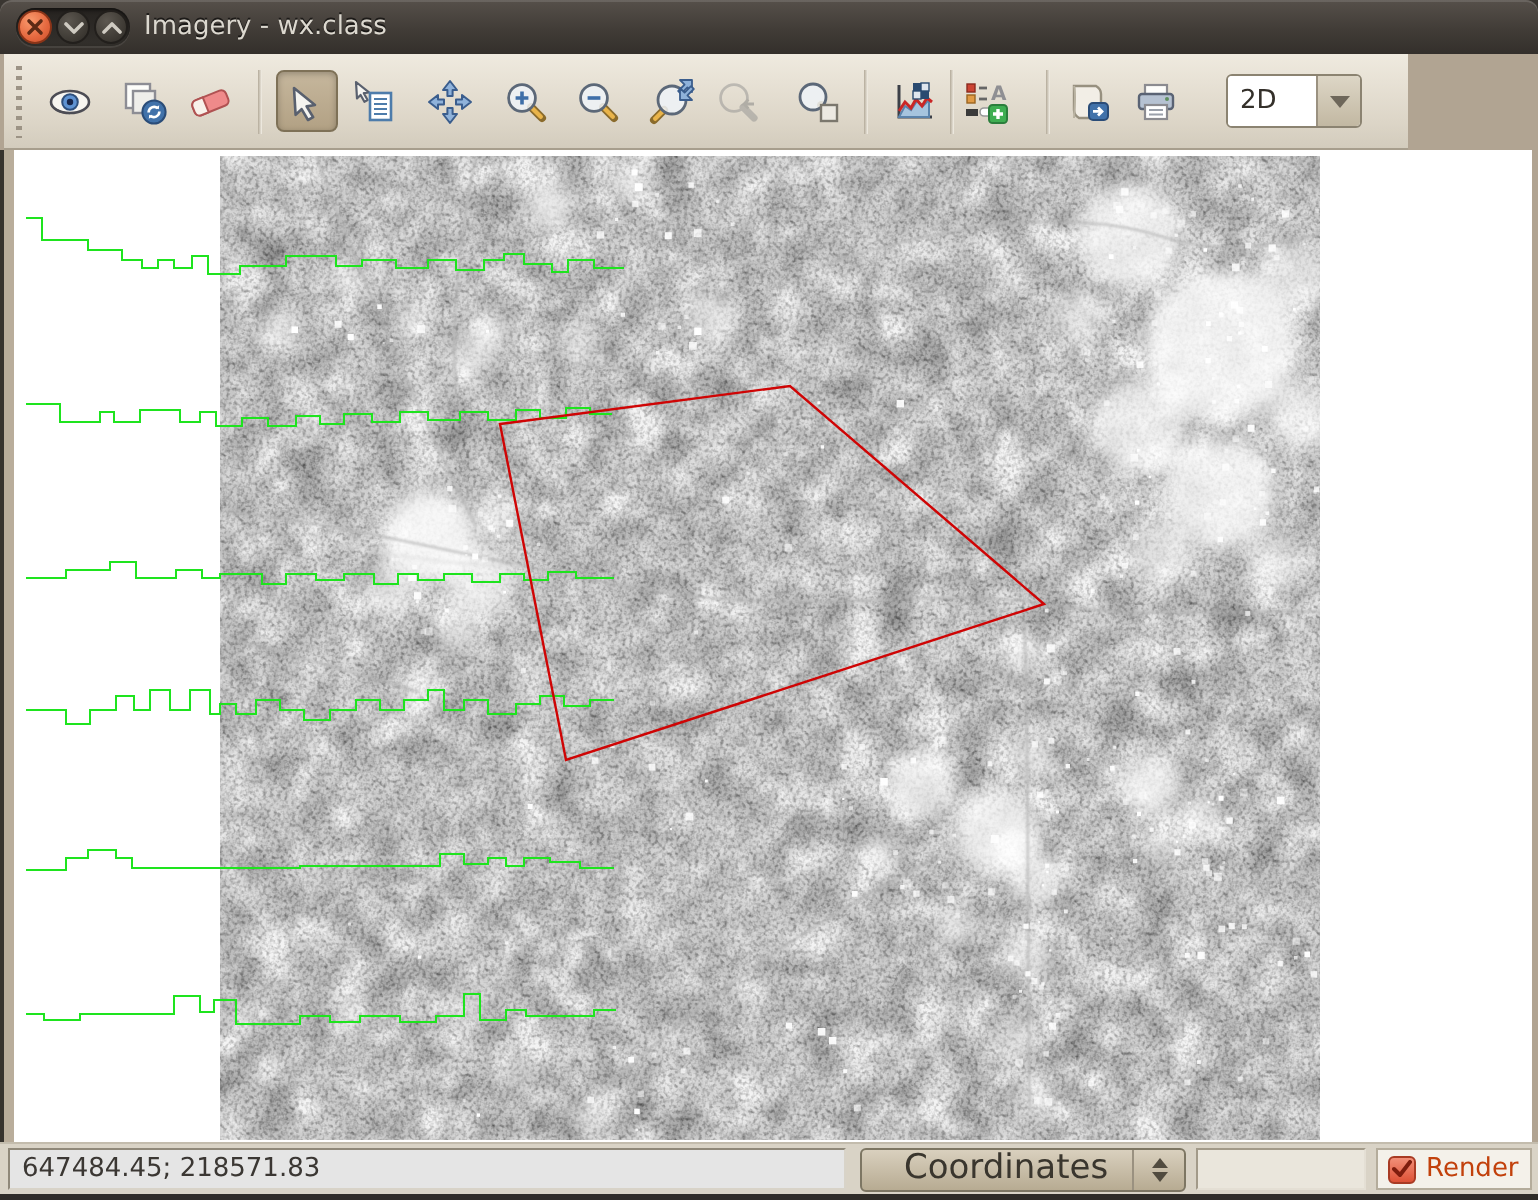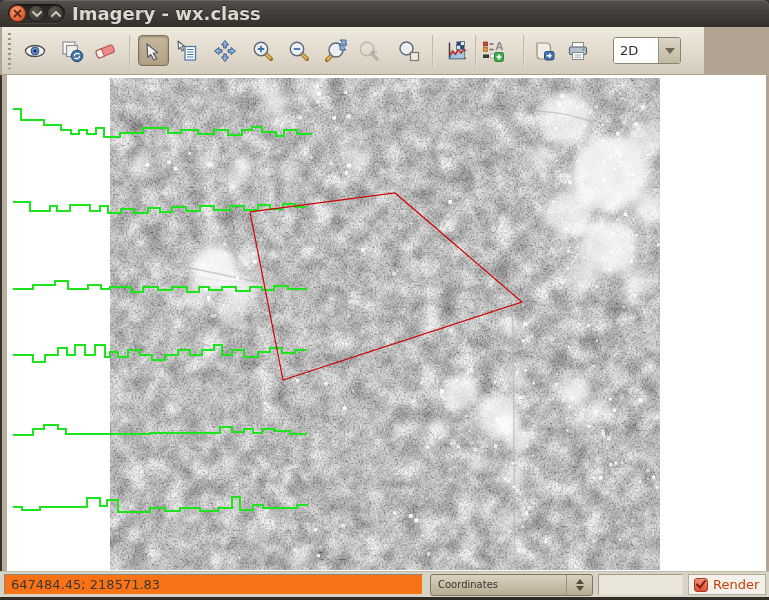--- a/index.html
+++ b/index.html
@@ -23,21 +23,21 @@
     box-shadow:inset 0 1px 2px rgba(0,0,0,.6),0 1px 0 rgba(255,255,255,.08);
   }
   .winbtn{position:absolute;top:1px;width:17px;height:17px;border-radius:50%;
     display:flex;align-items:center;justify-content:center;cursor:default;}
   .winbtn.close{left:1px;background:radial-gradient(circle at 35% 30%,#fa9a6d,#e4673e 60%,#c9502c);border:1px solid #8a3418;box-sizing:border-box;}
   .winbtn.minimize{left:20px;}
   .winbtn.maximize{left:39px;}
   .winbtn.dark{background:radial-gradient(circle at 35% 30%,#5c5750,#3e3a34 65%,#2e2b27);border:1px solid #221f1c;box-sizing:border-box;}
   .win-title{
     left:72px;top:0;height:27px;line-height:27px;
-    color:#dcd8cf;font-size:18px;font-weight:bold;
+    color:#dcd8cf;font-size:13px;font-weight:normal;
     text-shadow:0 -1px 0 rgba(0,0,0,.6);
   }
 
   
   .toolbar-row{left:0;top:27px;width:769px;height:48px;background:#b1a492;}
   .toolbar-panel{
     left:2px;top:0;width:702px;height:48px;
     background:linear-gradient(#efeadf,#ddd6c8 70%,#d3ccbd);
     border-bottom:1px solid #a79e8d;box-sizing:border-box;
   }
@@ -71,29 +71,29 @@
   .canvas-row{left:0;top:75px;width:769px;height:496px;background:#b9ad9b;}
   .frame-left{left:0;top:0;width:2px;height:496px;background:#37332e;}
   .map-canvas{left:7px;top:0;width:759px;height:496px;background:#ffffff;}
   .right-edge{left:766px;top:0;width:3px;height:496px;background:#b1a492;}
   .satellite{left:103px;top:3px;width:550px;height:492px;background:#0b0b0b;overflow:hidden;}
   .overlay{left:0;top:0;width:759px;height:496px;pointer-events:none;}
 
   
   .statusbar{left:0;top:571px;width:769px;height:26px;background:#d9d3c6;border-top:1px solid #c3bcad;box-sizing:border-box;}
   .coord-field{
-    left:4px;top:2px;width:419px;height:21px;background:#f97316;
+    left:4px;top:2px;width:419px;height:21px;background:#e5e5e5;
     border:1px solid #8f8879;border-right-color:#d8d3c8;border-bottom-color:#d8d3c8;
     font-size:13px;color:#3b3733;line-height:20px;padding-left:6px;box-sizing:border-box;
   }
   .mode-combo{
     left:430px;top:2px;width:163px;height:22px;border:1px solid #7d7663;border-radius:3px;
     background:linear-gradient(#d9d0be,#b7ab92);display:flex;box-sizing:border-box;
   }
-  .mode-combo .val{flex:1;font-size:10px;color:#3a362e;line-height:19px;padding-left:7px;}
+  .mode-combo .val{flex:1;font-size:17px;color:#3a362e;line-height:19px;padding-left:21px;}
   .mode-combo .spin{width:25px;border-left:1px solid #9a9180;display:flex;flex-direction:column;align-items:center;justify-content:center;gap:2px;}
   .tri-up-s{width:0;height:0;border-left:4px solid transparent;border-right:4px solid transparent;border-bottom:5px solid #514b3f;}
   .tri-down-s{width:0;height:0;border-left:4px solid transparent;border-right:4px solid transparent;border-top:5px solid #514b3f;}
   .aux-field{left:598px;top:2px;width:85px;height:21px;background:#eae6dc;
     border:1px solid #a29a89;border-right-color:#e4dfd4;border-bottom-color:#e4dfd4;box-sizing:border-box;}
   .render-panel{left:688px;top:2px;width:78px;height:21px;background:#f4f1ea;
     border:1px solid #b4ac9b;box-sizing:border-box;display:flex;align-items:center;gap:5px;padding-left:5px;}
   .render-check{width:14px;height:14px;border-radius:3px;
     background:linear-gradient(#f29079,#dd5136);border:1px solid #a83b24;box-sizing:border-box;
     display:flex;align-items:center;justify-content:center;}

